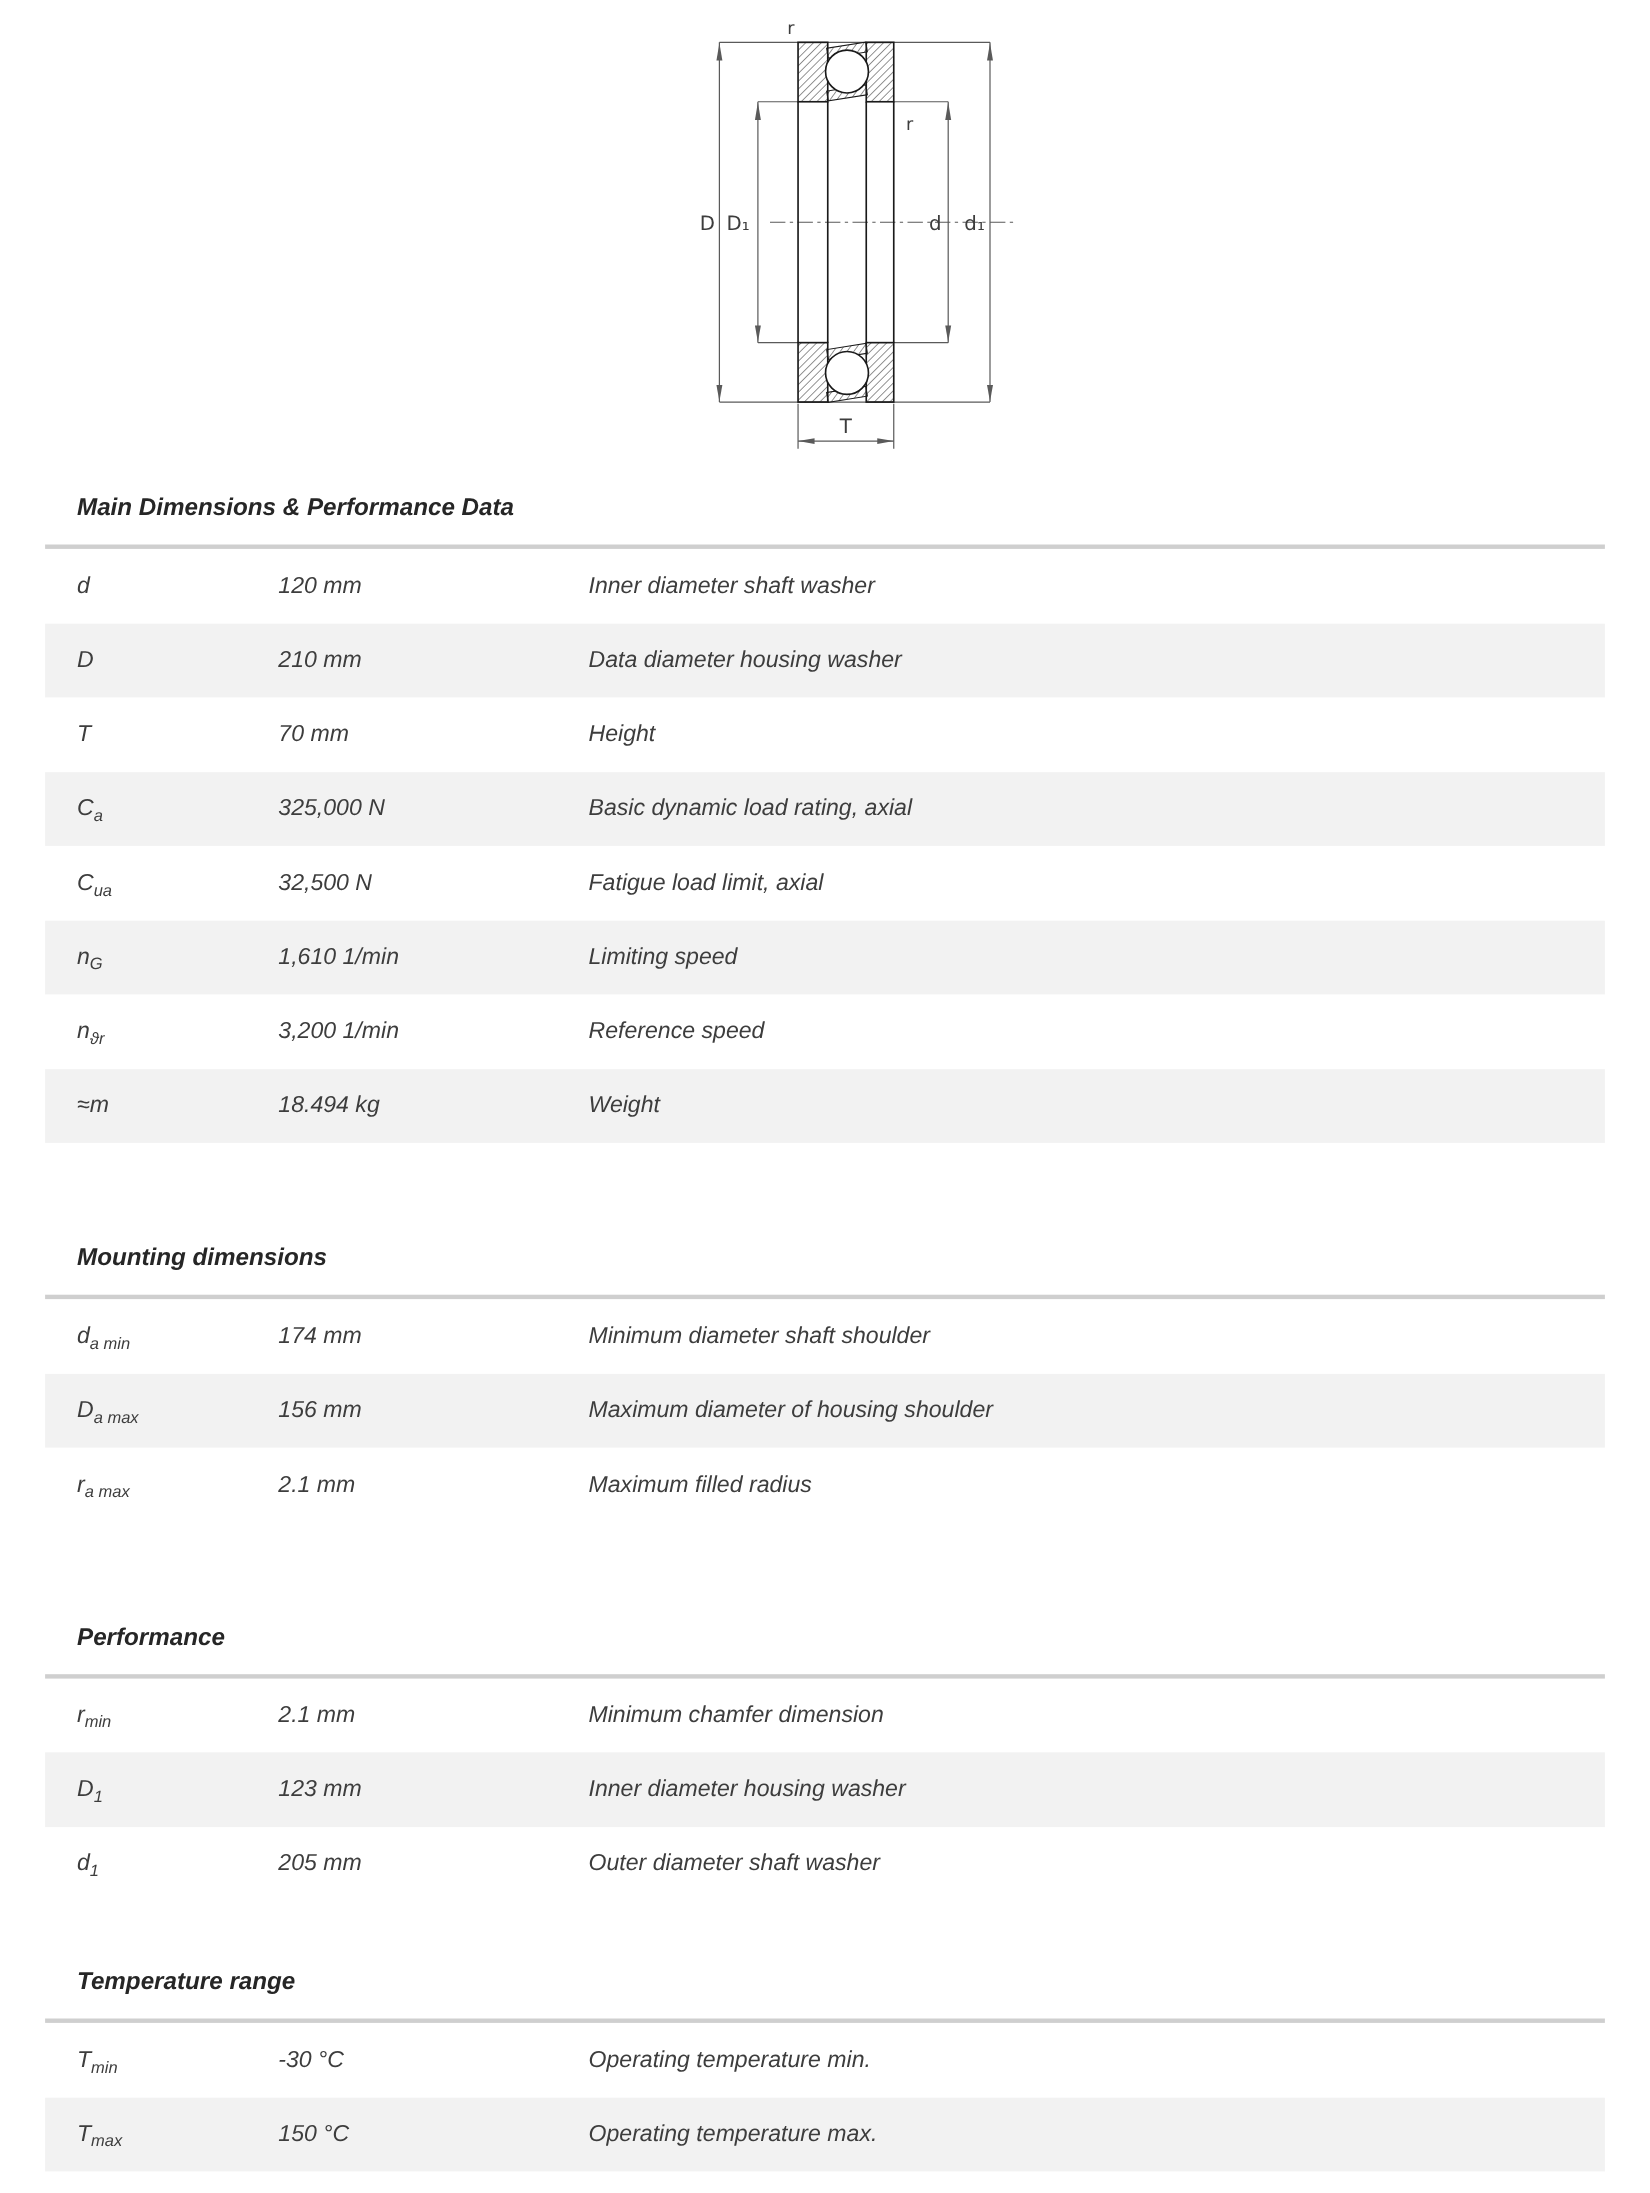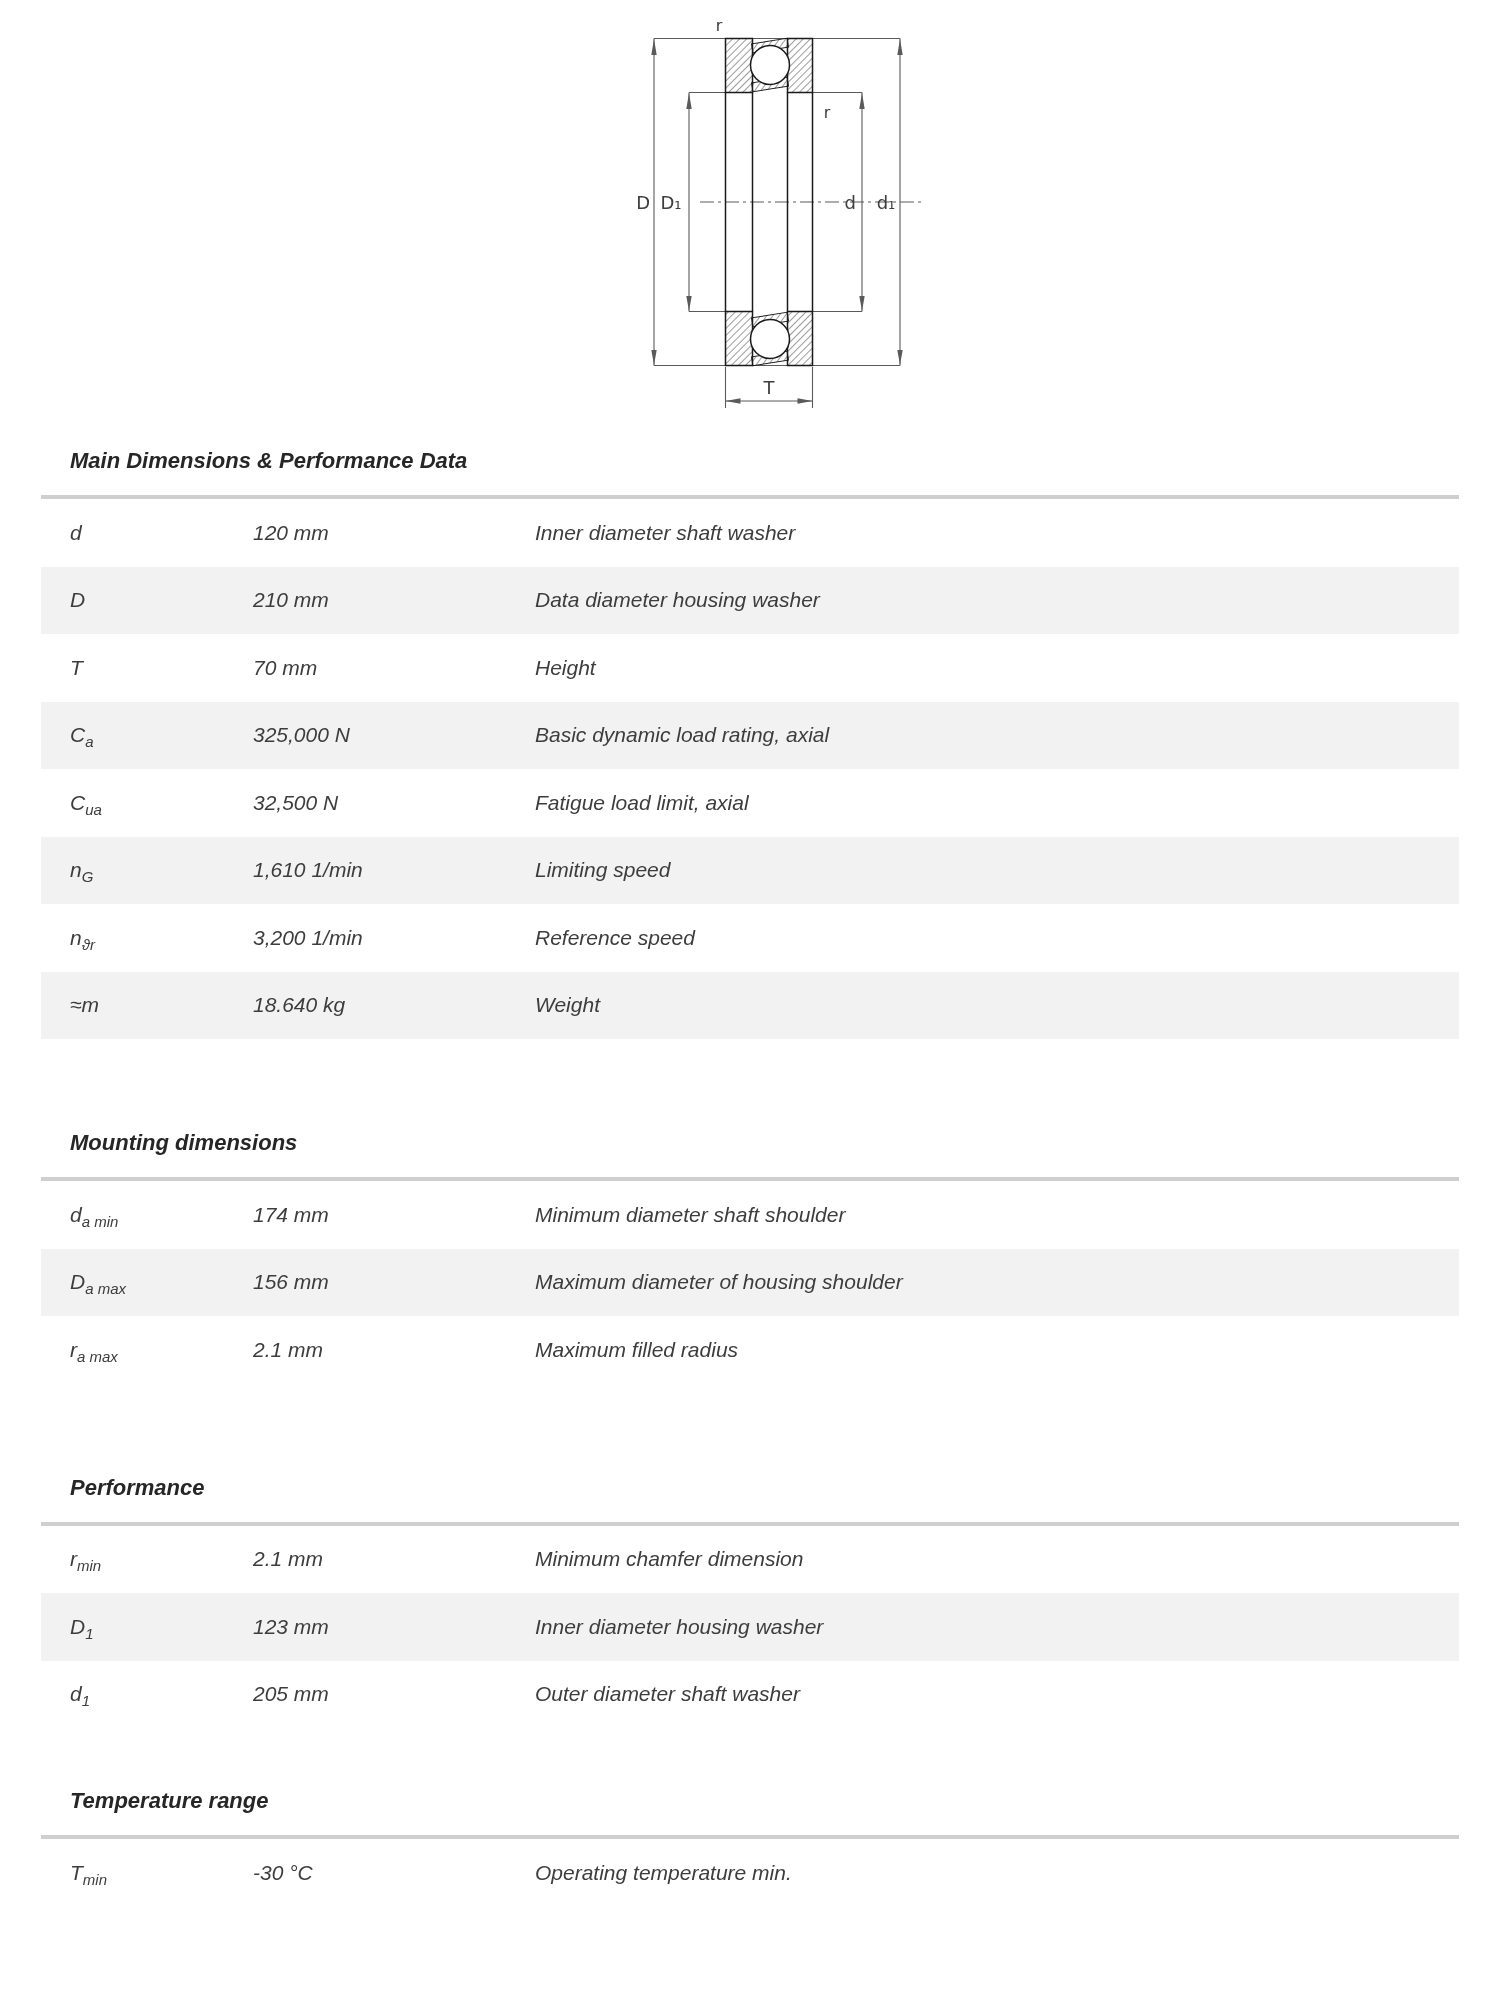--- a/index.html
+++ b/index.html
@@ -191,21 +191,21 @@
             <div class="cell c-val">1,610 1/min</div>
             <div class="cell c-desc">Limiting speed</div>
           </div>
           <div class="spec-row">
             <div class="cell c-sym">n<sub>ϑr</sub></div>
             <div class="cell c-val">3,200 1/min</div>
             <div class="cell c-desc">Reference speed</div>
           </div>
           <div class="spec-row">
             <div class="cell c-sym">≈m</div>
-            <div class="cell c-val">18.640 kg</div>
+            <div class="cell c-val">18.494 kg</div>
             <div class="cell c-desc">Weight</div>
           </div>
         </div>
     </section>
 
     <section class="spec-section">
       <h2 class="section-title">Mounting dimensions</h2>
       <div class="divider"></div>
       <div class="rows">
           <div class="spec-row">
@@ -250,17 +250,22 @@
 
     <section class="spec-section">
       <h2 class="section-title">Temperature range</h2>
       <div class="divider"></div>
       <div class="rows">
           <div class="spec-row">
             <div class="cell c-sym">T<sub>min</sub></div>
             <div class="cell c-val">-30 °C</div>
             <div class="cell c-desc">Operating temperature min.</div>
           </div>
+          <div class="spec-row">
+            <div class="cell c-sym">T<sub>max</sub></div>
+            <div class="cell c-val">150 °C</div>
+            <div class="cell c-desc">Operating temperature max.</div>
+          </div>
         </div>
     </section>
 
   </div>
 </div>
 
 </body></html>

